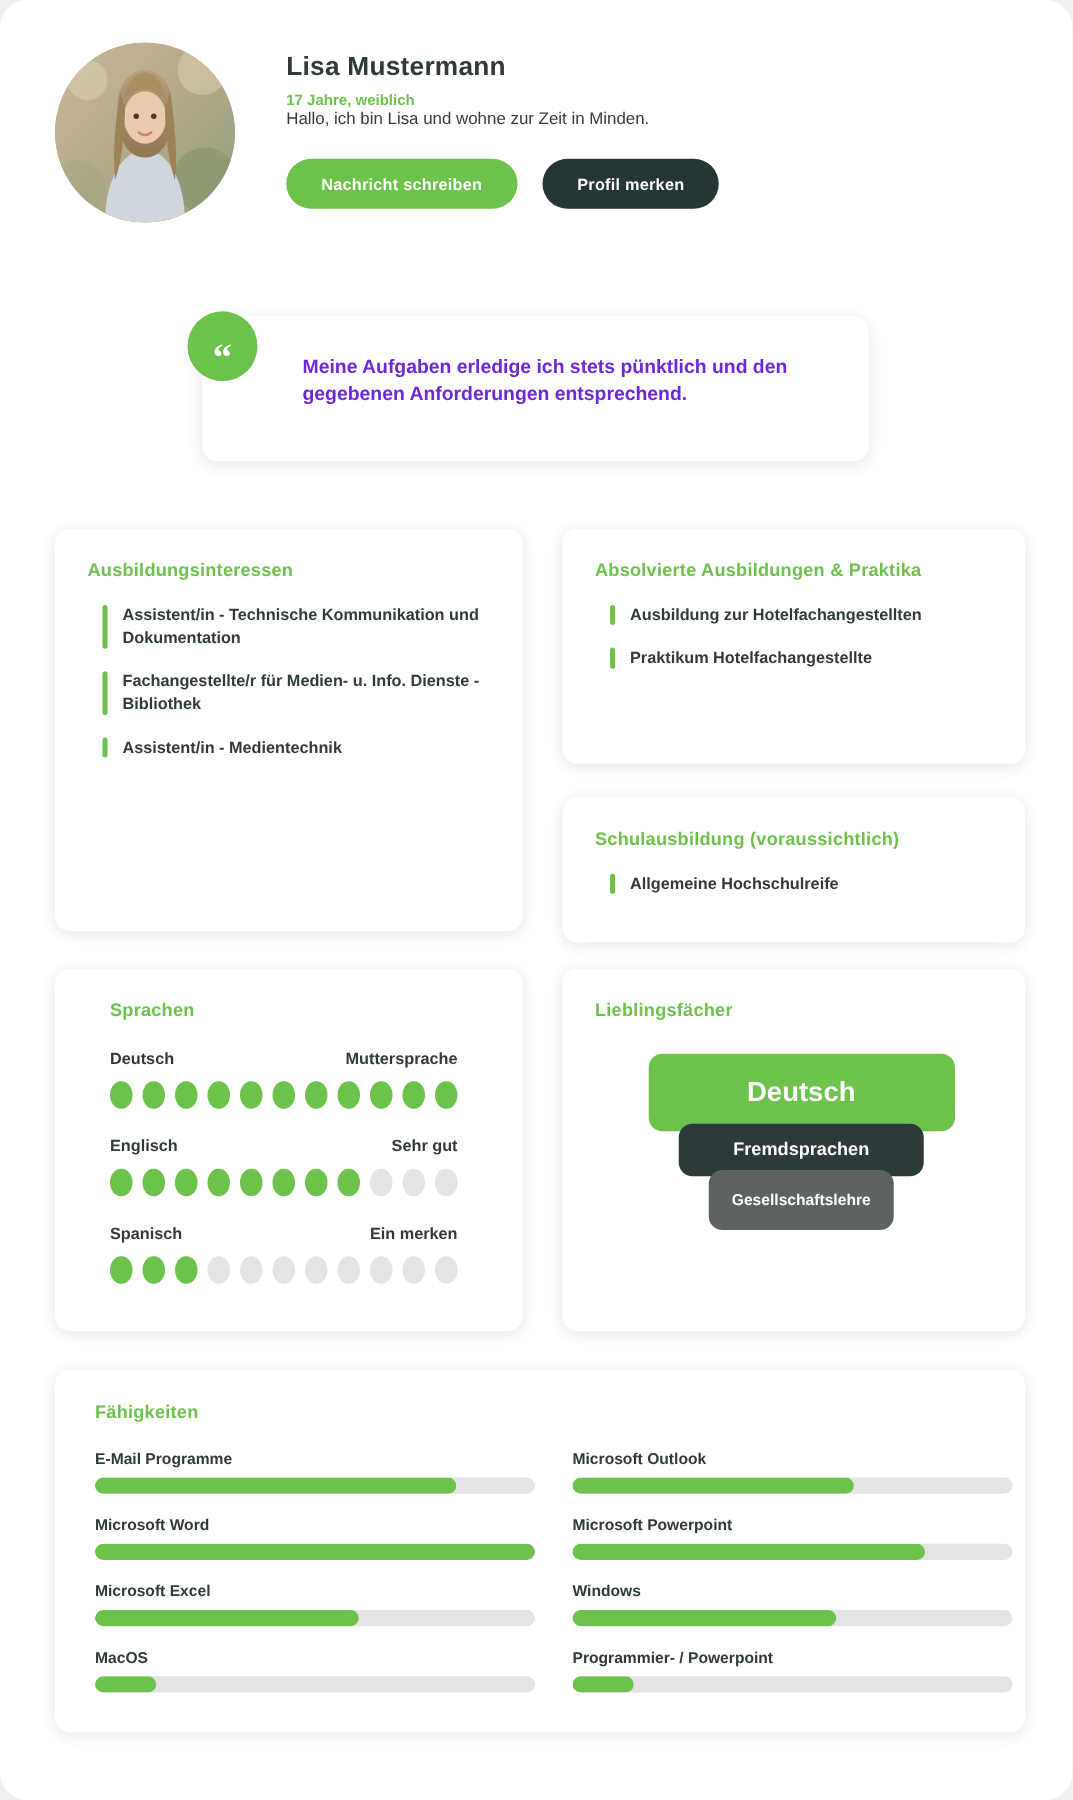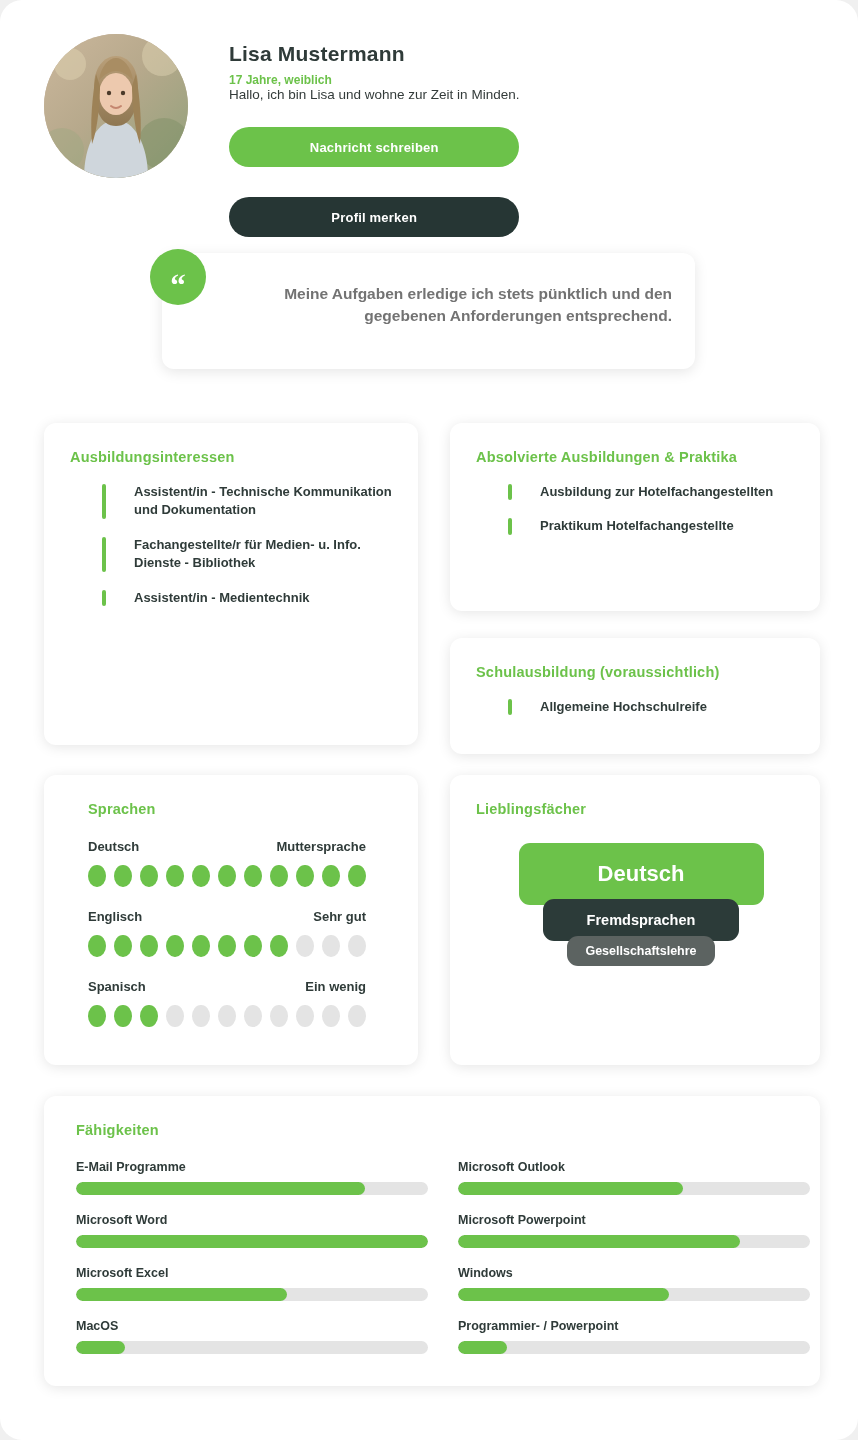--- a/index.html
+++ b/index.html
@@ -50,21 +50,21 @@
   .subline {
     margin-top: 7px;
     font-size: 12px;
     font-weight: bold;
     color: #6cc24a;
   }
   .intro {
     font-size: 13.5px;
     color: #333b3a;
   }
-  .btn-row { margin-top: 25px; display: flex; gap: 30px; flex-direction: column; }
+  .btn-row { margin-top: 25px; display: flex; gap: 20px; }
   .btn {
     border: none;
     border-radius: 22px;
     height: 40px;
     padding: 0 28px;
     font-size: 13px;
     font-weight: bold;
     font-family: "Liberation Sans", sans-serif;
     cursor: pointer;
     color: #fff;
@@ -109,48 +109,46 @@
     line-height: 1;
     padding-top: 16px;
   }
   .quote-text {
     position: absolute;
     left: 80px;
     top: 30px;
     width: 430px;
     font-size: 15.5px;
     font-weight: bold;
-    color: #737373;
+    color: #6d28d9;
     line-height: 1.45;
-    text-align: right;
   }
 
   
   .card {
     position: absolute;
     background: #fff;
     border-radius: 12px;
     box-shadow: 0 2px 13px rgba(0,0,0,.10);
   }
   .card-title {
     font-size: 14.5px;
     font-weight: bold;
     color: #6cc24a;
     letter-spacing: .2px;
   }
   .bullet-list { list-style: none; margin-top: 18px; }
   .bullet-list li {
     position: relative;
-    padding-left: 32px;
+    padding-left: 16px;
     margin-bottom: 16px;
     font-size: 13px;
     font-weight: bold;
     color: #2f3b39;
     line-height: 1.42;
-    margin-left: 20px;
   }
   .bullet-list li::before {
     content: "";
     position: absolute;
     left: 0; top: 1px;
     width: 4px;
     height: calc(100% - 2px);
     min-height: 15px;
     background: #6cc24a;
     border-radius: 2px;
@@ -186,21 +184,21 @@
     border-radius: 11px;
     color: #fff;
     font-weight: bold;
     text-align: center;
     display: flex;
     align-items: center;
     justify-content: center;
   }
   .fach-1 { width: 245px; height: 62px; background: #6cc24a; font-size: 22px; margin: 0 auto; }
   .fach-2 { width: 196px; height: 42px; background: #2c3b39; font-size: 14.5px; margin: -6px auto 0 auto; position: relative; }
-  .fach-3 { width: 148px; height: 30px; background: #5c6361; font-size: 12.5px; margin: -5px auto 12px auto; position: relative; }
+  .fach-3 { width: 148px; height: 48px; background: #5c6361; font-size: 12.5px; margin: -5px auto 12px auto; position: relative; }
 
   
   #card-faehig { left: 44px; top: 1096px; width: 776px; height: 290px; padding: 26px 32px 0 32px; }
   .skill-grid {
     margin-top: 22px;
     display: grid;
     grid-template-columns: 352px 352px;
     column-gap: 30px;
     row-gap: 18px;
   }
@@ -334,21 +332,21 @@
           <span class="dot on"></span>
           <span class="dot"></span>
           <span class="dot"></span>
           <span class="dot"></span>
         </div>
     </div>
 
     <div class="lang-block">
       <div class="lang-head">
         <span>Spanisch</span>
-        <span>Ein wenig</span>
+        <span>Ein merken</span>
       </div>
       <div class="dots">
           <span class="dot on"></span>
           <span class="dot on"></span>
           <span class="dot on"></span>
           <span class="dot"></span>
           <span class="dot"></span>
           <span class="dot"></span>
           <span class="dot"></span>
           <span class="dot"></span>

